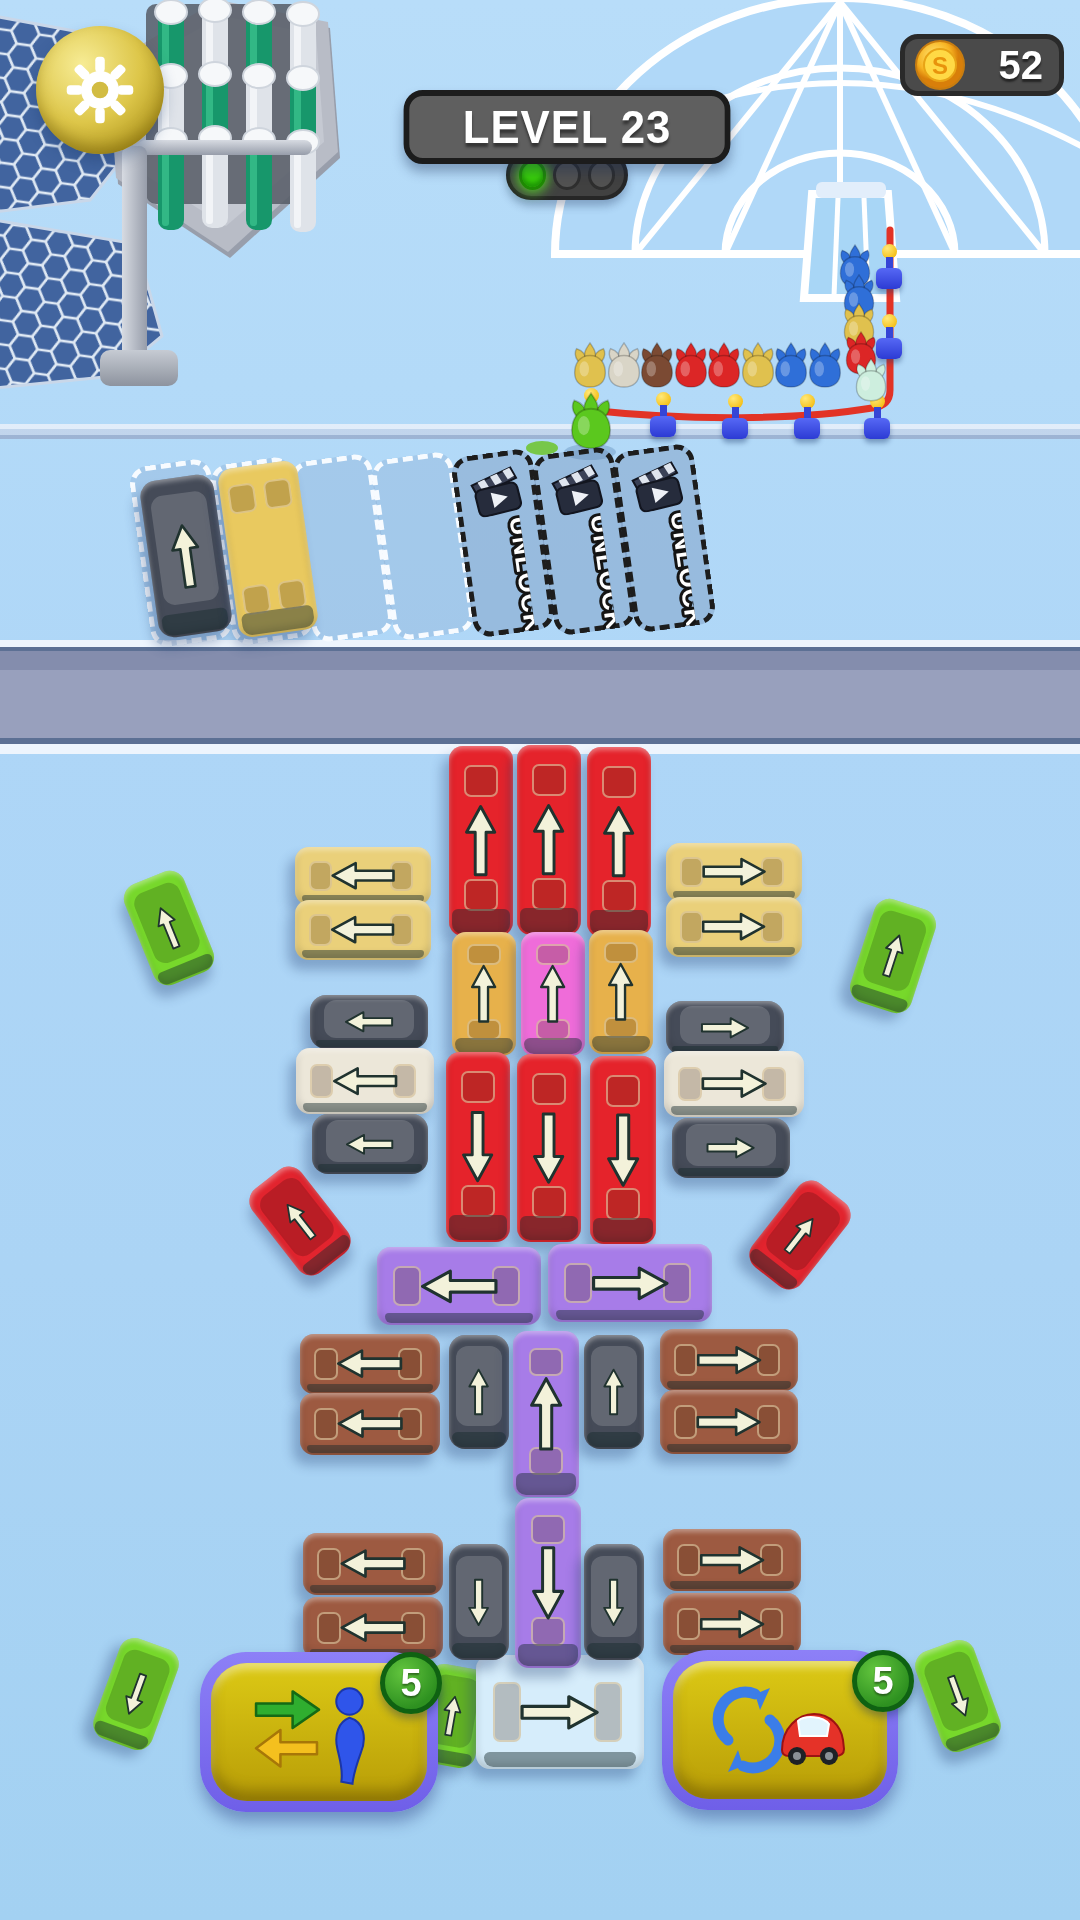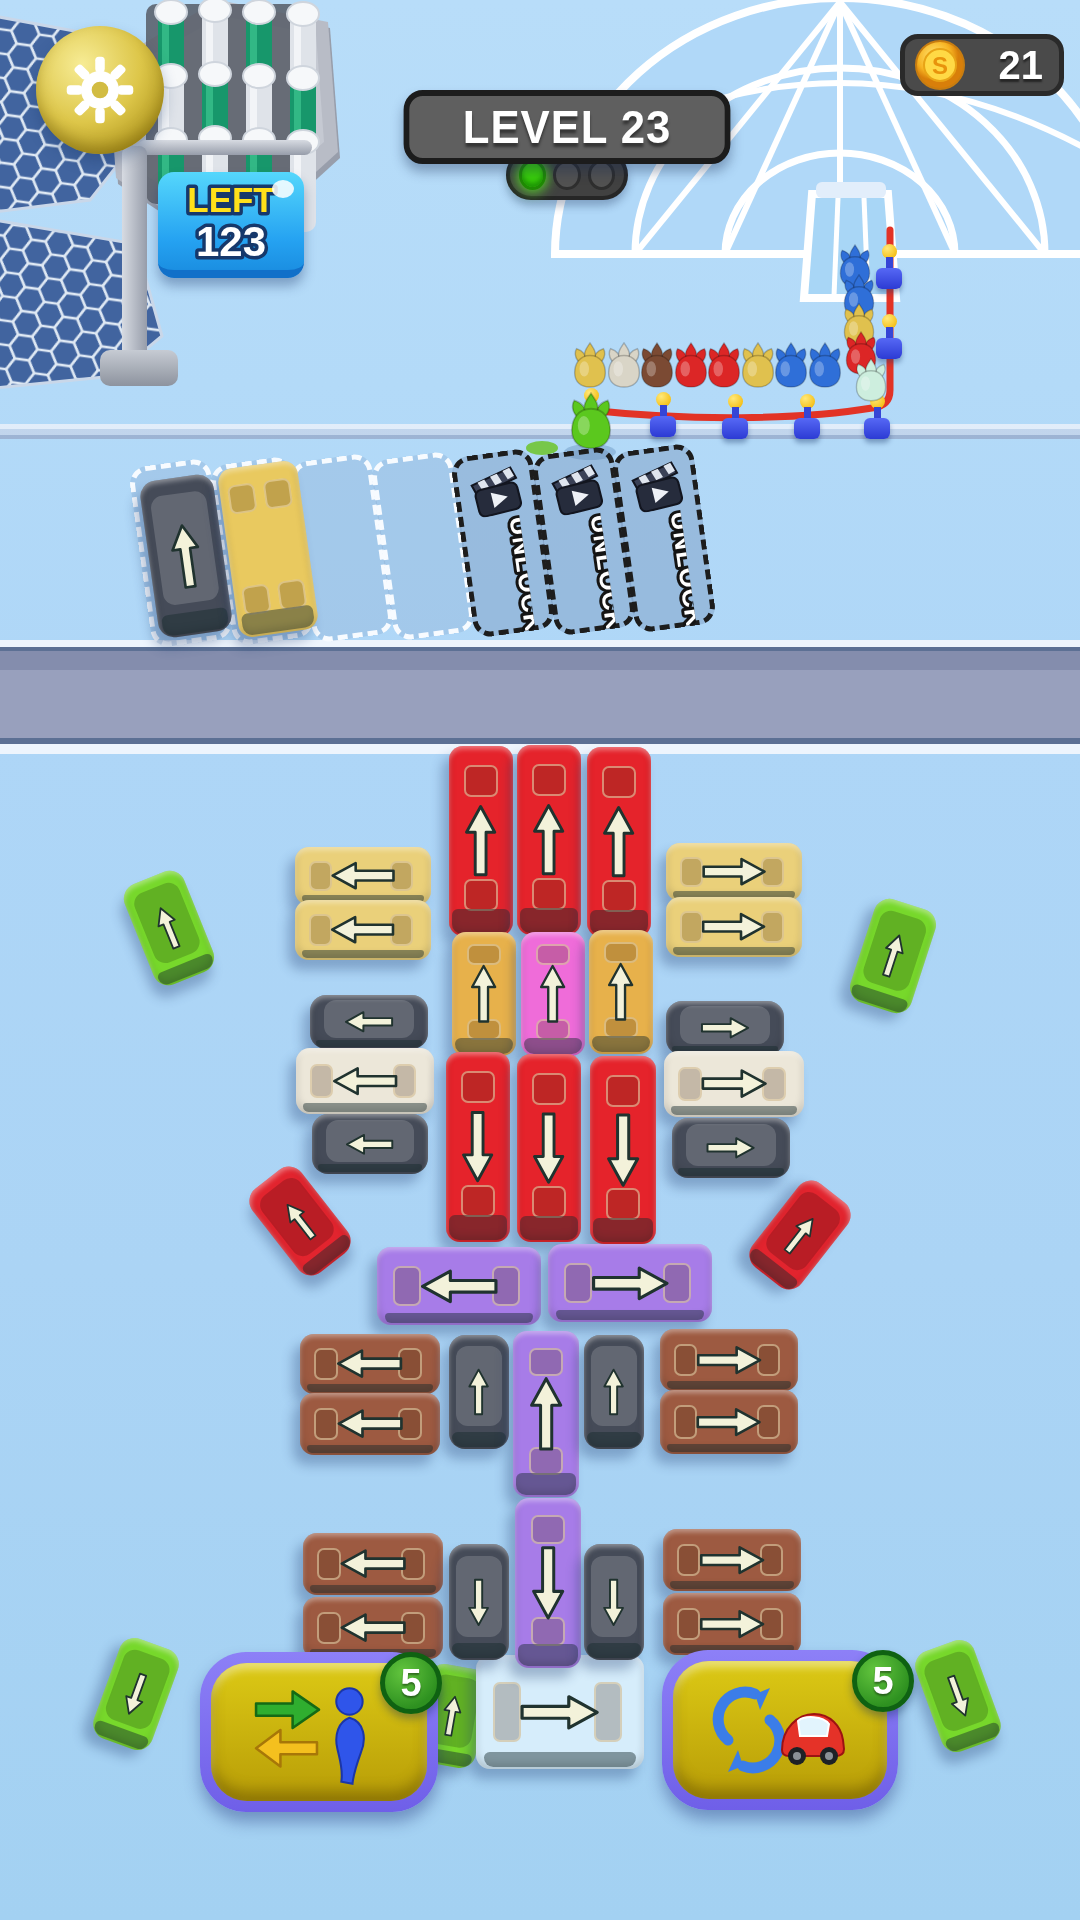--- a/index.html
+++ b/index.html
@@ -195,27 +195,20 @@
           <rect x="28" y="4" width="8" height="13" rx="3" transform="rotate(45 32 32)"></rect>
           <rect x="28" y="47" width="8" height="13" rx="3" transform="rotate(45 32 32)"></rect>
           <rect x="4" y="28" width="13" height="8" rx="3" transform="rotate(45 32 32)"></rect>
           <rect x="47" y="28" width="13" height="8" rx="3" transform="rotate(45 32 32)"></rect>
         </g>
         <circle cx="32" cy="32" r="7" fill="#d2bc42"></circle>
       </g>
     </svg>
   </div>
 
-  <div class="abs left-sign">
-    <div class="shine"></div>
-    <svg width="146" height="96" viewBox="0 0 146 96">
-      <text x="73" y="40" text-anchor="middle" font-size="35" font-weight="900" fill="#ffe01a" stroke="#16386b" stroke-width="7" paint-order="stroke" stroke-linejoin="round">LEFT</text>
-      <text x="73" y="84" text-anchor="middle" font-size="42" font-weight="900" fill="#ffffff" stroke="#16386b" stroke-width="7" paint-order="stroke" stroke-linejoin="round">123</text>
-    </svg>
-  </div>
 
   <div class="abs level-banner">
     <span>LEVEL 23</span>
   </div>
   <div class="abs traffic-light">
     <div class="bulb on"></div>
     <div class="bulb"></div>
     <div class="bulb"></div>
   </div>
 
@@ -225,21 +218,21 @@
           <radialGradient id="gold" cx="38%" cy="32%">
             <stop offset="0%" stop-color="#ffe876"></stop>
             <stop offset="70%" stop-color="#f7b322"></stop>
             <stop offset="100%" stop-color="#d87f0a"></stop>
           </radialGradient>
         </defs>
       <circle cx="27" cy="27" r="24" fill="url(#gold)" stroke="#c87d10" stroke-width="2"></circle>
       <circle cx="27" cy="27" r="16" fill="#ffd945" stroke="#e8a416" stroke-width="2"></circle>
       <text x="27" y="36" text-anchor="middle" font-size="24" font-weight="900" fill="#e8930c">S</text>
     </svg>
-    <span class="val">21</span>
+    <span class="val">52</span>
   </div>
 
   <svg class="abs" style="left:0;top:0;z-index:2;" width="1080" height="500">
     <path d="M890 230 L890 390 Q890 406 872 408 C800 420 690 421 588 410" fill="none" stroke="#e23326" stroke-width="7" stroke-linecap="round"></path>
     <ellipse cx="542" cy="448" rx="16" ry="7" fill="#6cc32a" opacity=".85"></ellipse>
     <ellipse cx="590" cy="452" rx="26" ry="8" fill="#2e5f92" opacity=".25"></ellipse>
   </svg>
 
   <div id="posts">
       <div class="post" style="left: 578px; top: 388px;">

